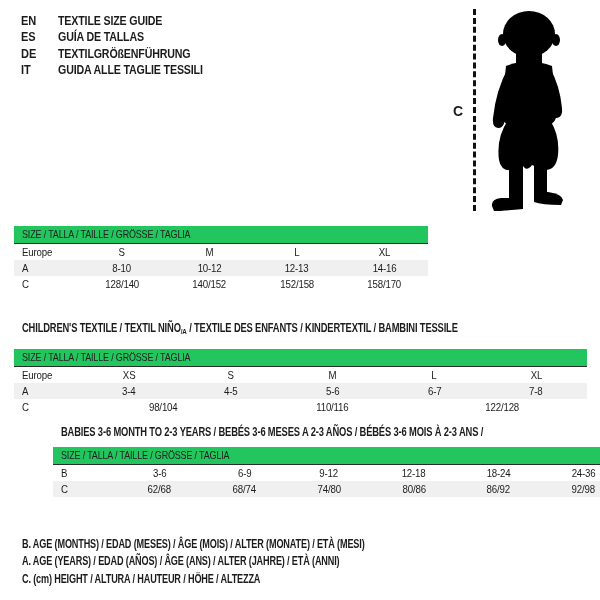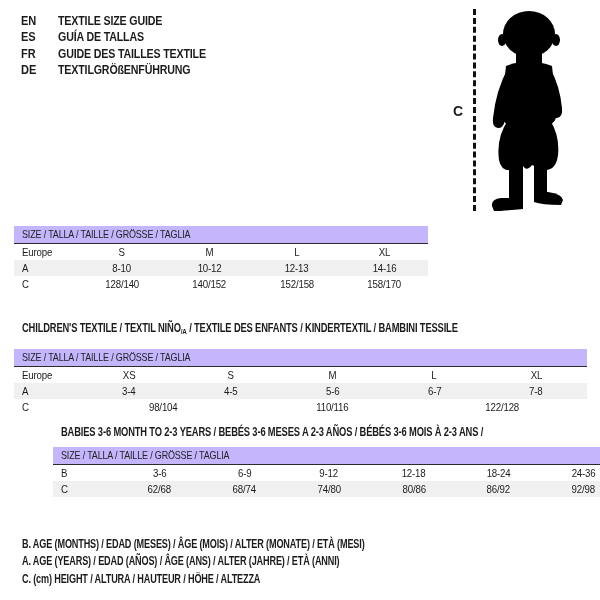--- a/index.html
+++ b/index.html
@@ -29,21 +29,21 @@
   .tsection{position:absolute;left:14px;}
   .s1{top:217px;width:414px;}
   .s2{top:321px;width:573px;}
   .s3{top:425px;width:573px;margin-left:39px;}
   .tbl-title{font-weight:700;font-size:12px;line-height:14.5px;margin:0 0 0 8px;white-space:nowrap;}
   .tbl-title sub{font-size:8px;vertical-align:-2px;}
   .s1 .tbl-wrap{margin-top:9px;}
   .s2 .tbl-wrap{margin-top:9px;}
   .s3 .tbl-wrap{margin-top:7px;}
   .size-bar{
-    background:#c4b5fd;height:17px;line-height:17px;
+    background:#22c55e;height:17px;line-height:17px;
     border-bottom:1.5px solid #2b2b2b;
     font-size:11.5px;color:#222;padding-left:8px;
   }
   .trow{display:flex;height:16px;line-height:16px;font-size:11px;}
   .trow.alt{background:#f0f0f0;}
   .row-label{width:64px;padding-left:8px;box-sizing:border-box;text-align:left;}
   .cell{flex:1;text-align:center;}
 
   
   .legend{position:absolute;left:22px;top:536px;}
@@ -58,26 +58,26 @@
   <ul class="lang-list" id="lang-list">
       <li class="lang-row">
         <span class="lang-code">EN</span>
         <span class="lang-title">TEXTILE SIZE GUIDE</span>
       </li>
       <li class="lang-row">
         <span class="lang-code">ES</span>
         <span class="lang-title">GUÍA DE TALLAS</span>
       </li>
       <li class="lang-row">
-        <span class="lang-code">FR</span>
-        <span class="lang-title">GUIDE DES TAILLES TEXTILE</span>
+        <span class="lang-code">DE</span>
+        <span class="lang-title">TEXTILGRÖßENFÜHRUNG</span>
       </li>
       <li class="lang-row">
-        <span class="lang-code">DE</span>
-        <span class="lang-title">TEXTILGRÖßENFÜHRUNG</span>
+        <span class="lang-code">IT</span>
+        <span class="lang-title">GUIDA ALLE TAGLIE TESSILI</span>
       </li>
     </ul>
 
   <span class="c-label">C</span>
   <div class="measure-line"></div>
 
   <svg class="toddler" width="90" height="202" viewBox="0 0 90 202" xmlns="http://www.w3.org/2000/svg">
     <g fill="#000000">
       <ellipse cx="45" cy="24" rx="26" ry="23"></ellipse>
       <ellipse cx="18" cy="30" rx="4" ry="6"></ellipse>

